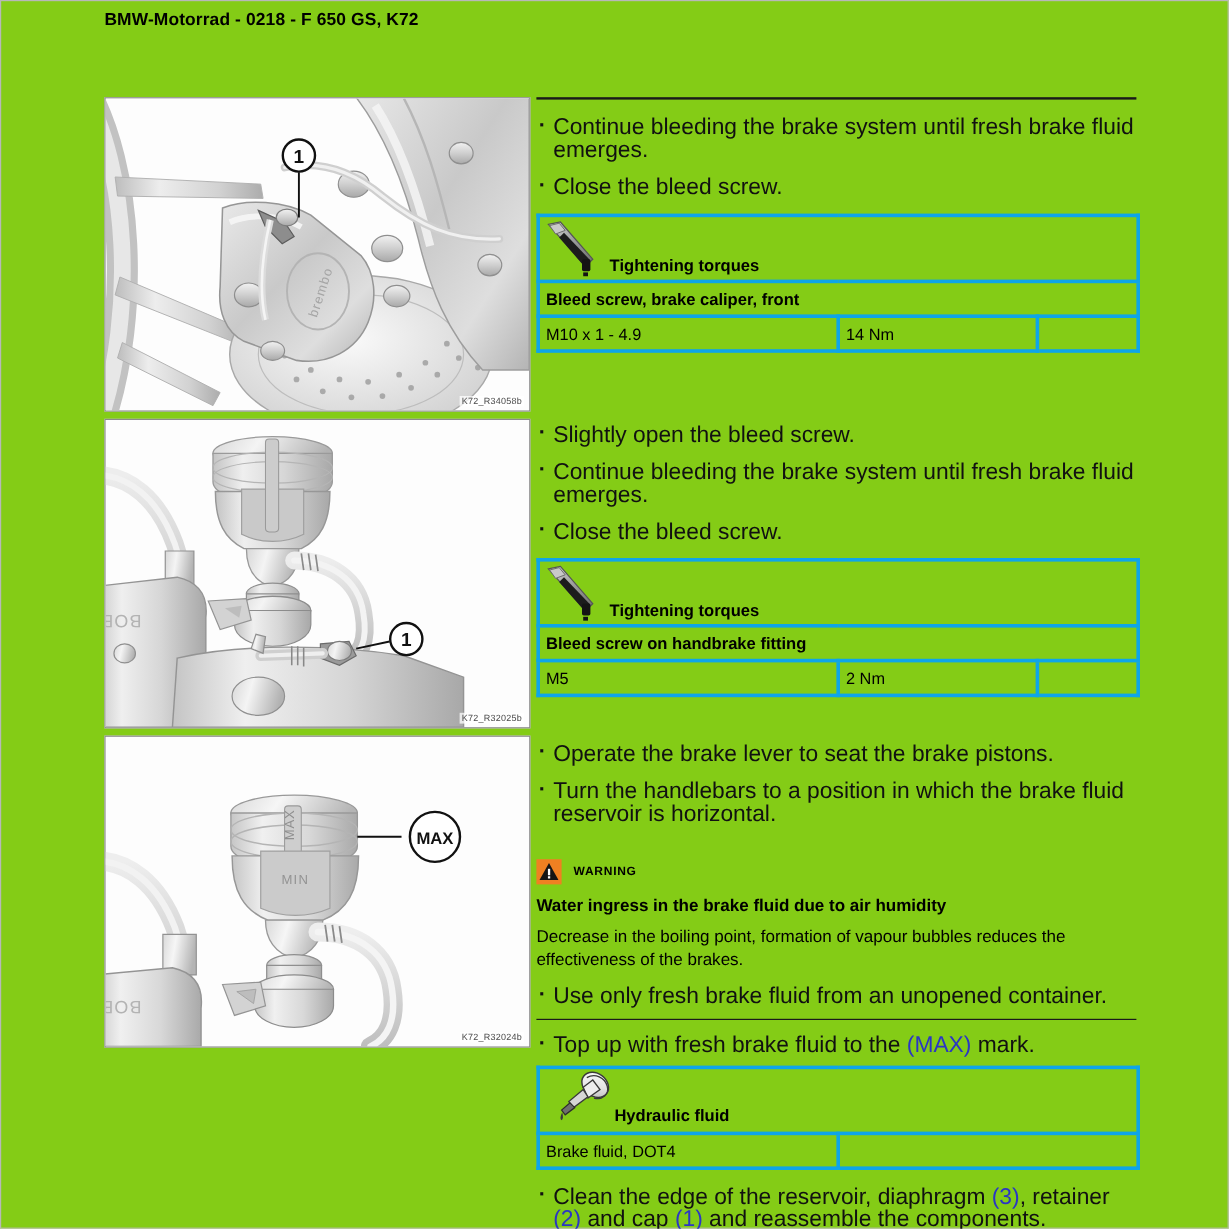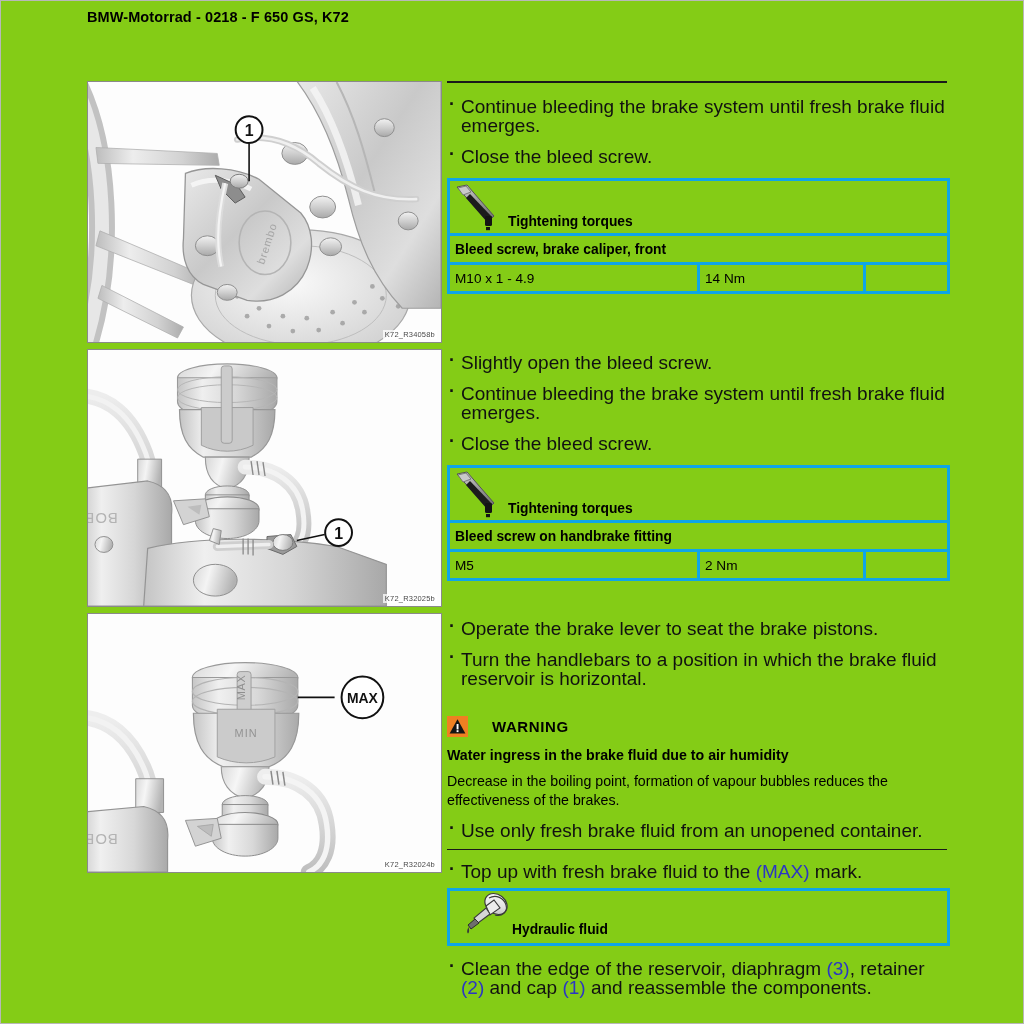--- a/index.html
+++ b/index.html
@@ -151,24 +151,24 @@
   .warn-badge {
     width: 21px;
     height: 21px;
     background: #ef8022;
     display: inline-block;
     position: relative;
     flex: 0 0 auto;
   }
   .warn-badge svg { position: absolute; left: 0; top: 0; }
   .warn-word {
-    font-size: 15px;
+    font-size: 10px;
     font-weight: bold;
     letter-spacing: 0.6px;
-    margin-left: 24px;
+    margin-left: 10px;
   }
   .warn-title {
     font-size: 14.2px;
     font-weight: bold;
     margin: 0 0 8px 0;
     line-height: 18px;
   }
   .warn-body {
     font-size: 14.2px;
     line-height: 19px;
@@ -562,20 +562,24 @@
                 <path d="M 33 6 C 40 2 48 6 50 13 C 52 20 46 25 39 23" fill="none" stroke="#3a3a3a" stroke-width="1.1"></path>
                 <path d="M 30 14 L 38 8 L 44 16 L 34 23 Z" fill="#ededed" stroke="#3a3a3a" stroke-width="1.1"></path>
                 <path d="M 30 16 L 34 22 L 22 31 L 18 26 Z" fill="#d6d6d6" stroke="#3a3a3a" stroke-width="1.1"></path>
                 <path d="M 19 27 L 23 31 L 15 37 L 12 33 Z" fill="#6e6e6e" stroke="#2c2c2c" stroke-width="1"></path>
                 <path d="M 12.5 35 C 11 38 10.5 40.5 12 41.5 C 13.5 40.5 13.4 38 12.5 35 Z" fill="#3a3a3a"></path>
               </svg>
               <span class="spec-icon-label fluid">Hydraulic fluid</span>
             </div>
           </td>
         </tr>
+        <tr>
+          <td>Brake fluid, DOT4</td>
+          <td></td>
+        </tr>
       </tbody>
     </table>
 
     <div style="height:13px;"></div>
 
     <div class="bullet">
       <span>Clean the edge of the reservoir, diaphragm </span><span class="ref">(3)</span><span>, retainer </span><span class="ref">(2)</span><span> and cap </span><span class="ref">(1)</span><span> and reassemble the components.</span>
     </div>
   </div>
 

